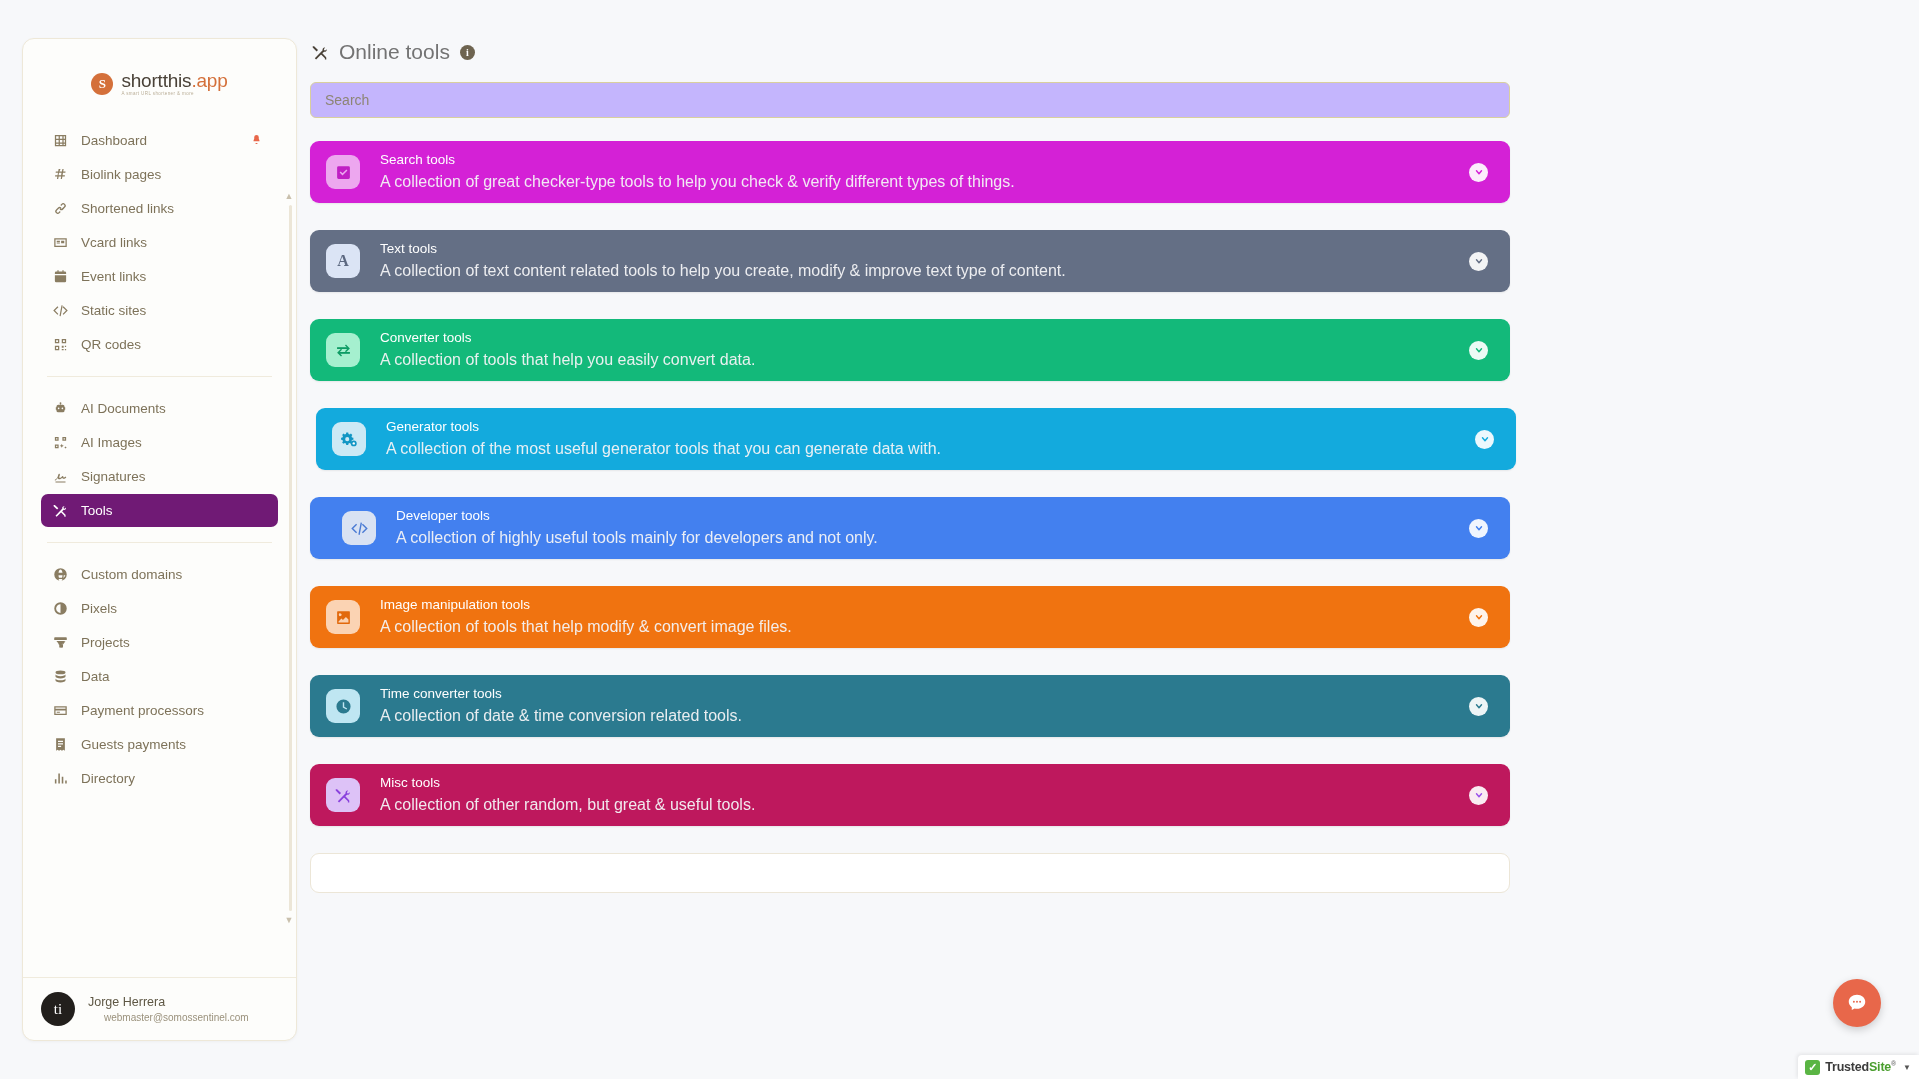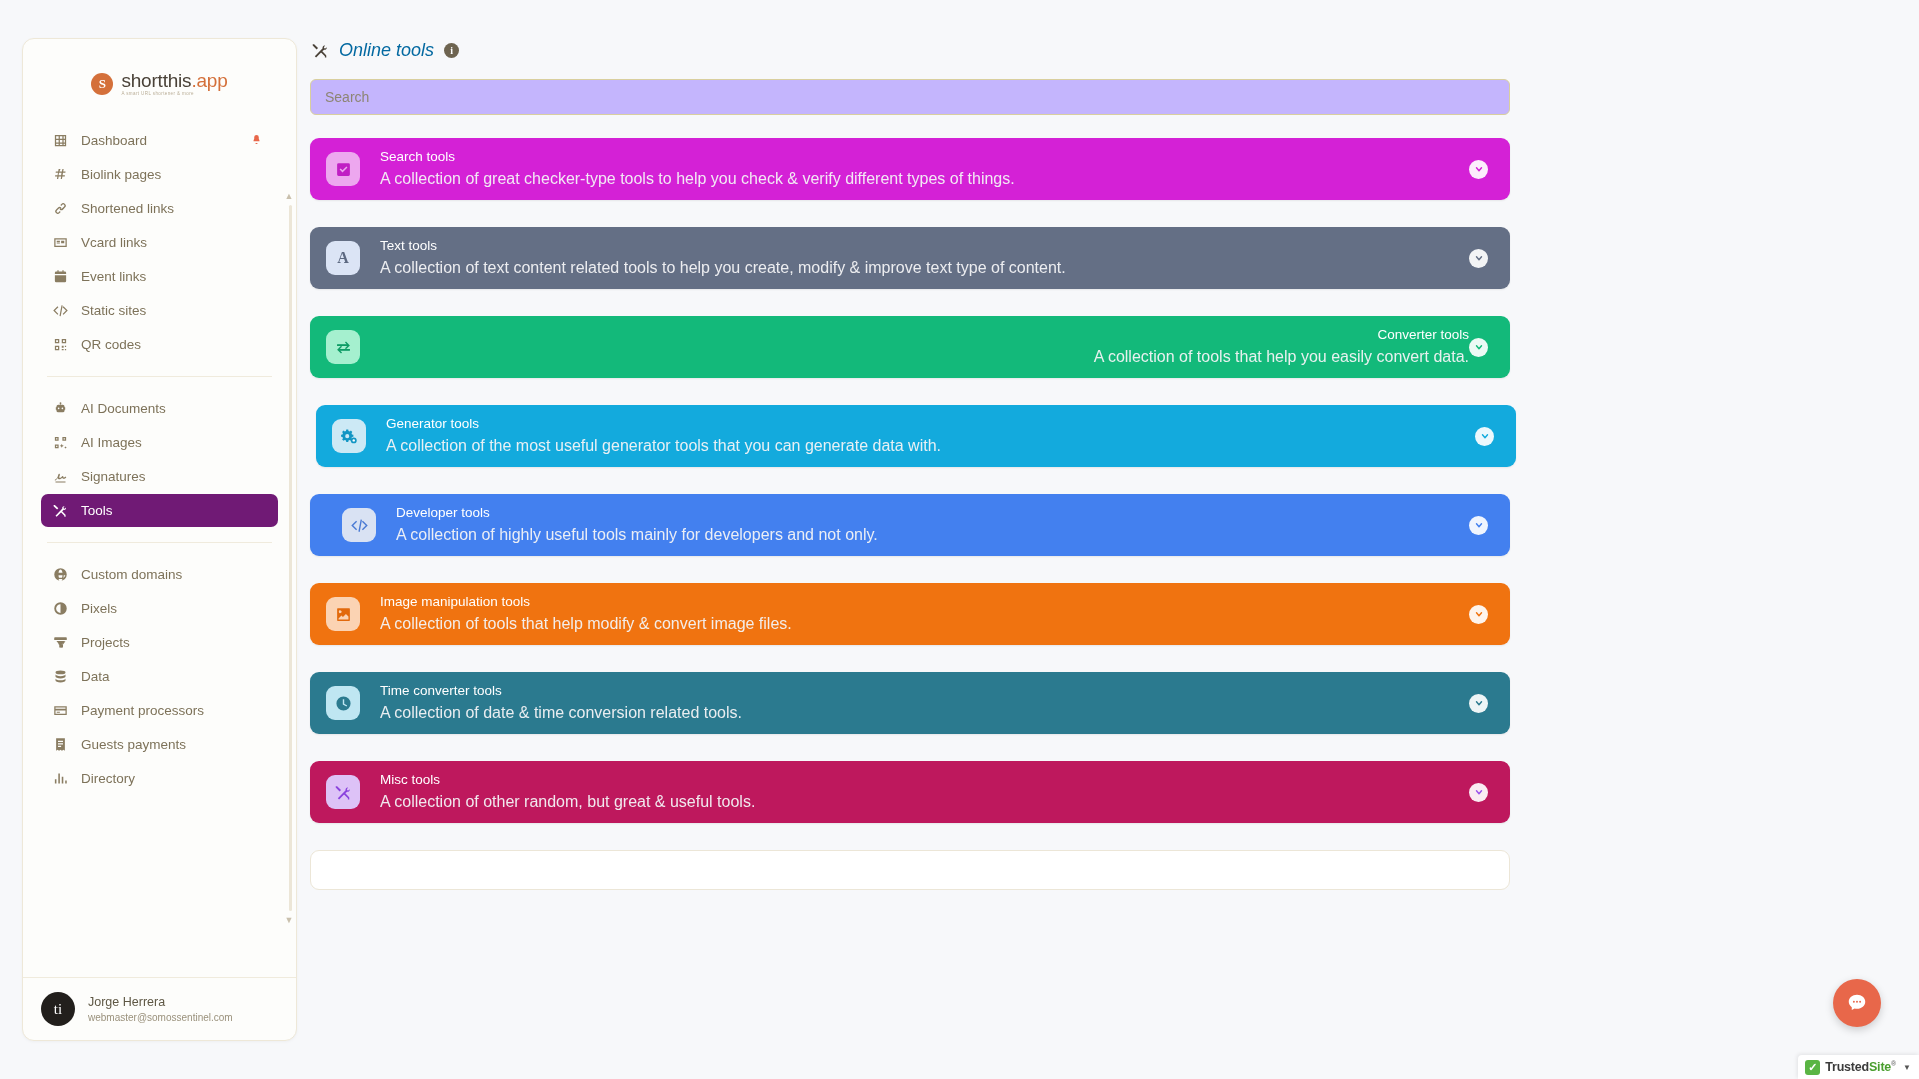--- a/index.html
+++ b/index.html
@@ -71,27 +71,27 @@
     padding: 14px 18px; display: flex; align-items: center; gap: 13px;
     flex: 0 0 auto;
   }
   .avatar {
     width: 34px; height: 34px; border-radius: 50%;
     background: #221f1c; color: #fff;
     display: flex; align-items: center; justify-content: center;
     font-size: 15px; font-family: "Liberation Serif", serif; flex: 0 0 34px;
   }
   .user-name { font-size: 12.5px; color: #5e5744; line-height: 1.35; }
-  .user-mail { font-size: 10px; color: #9a917c; line-height: 1.35; }
+  .user-mail { font-size: 10px; color: #9a917c; line-height: 1.35; margin-left: 16px; }
 
   
   .main { flex: 1 1 auto; padding: 30px 50px 0 10px; overflow: hidden; position: relative; }
   .page-head { display: flex; align-items: center; gap: 10px; margin: 10px 0 18px 2px; }
   .page-head .hi { color: #4a4238; display: flex; }
-  .page-title { font-size: 18px; color: #0369a1; font-weight: normal; font-style: italic; }
+  .page-title { font-size: 21px; color: #737373; font-weight: normal; }
   .info-dot {
     width: 15px; height: 15px; border-radius: 50%;
     background: #6e6450; color: #fff; font-size: 10px; font-weight: bold;
     display: flex; align-items: center; justify-content: center;
     font-family: "Liberation Serif", serif;
   }
 
   .search-box {
     width: 1200px; height: 36px;
     border: 1px solid #d9cf9e; border-radius: 6px;
@@ -391,21 +391,21 @@
           <span class="card-txt">
             <div class="card-title">Text tools</div>
             <div class="card-desc">A collection of text content related tools to help you create, modify &amp; improve text type of content.</div>
           </span>
           <span class="card-chev">
             <svg width="10" height="10" viewBox="0 0 24 24" fill="none" stroke="#646f85" stroke-width="3.4" stroke-linecap="round" stroke-linejoin="round">
               <polyline points="6 9 12 16 18 9"></polyline>
             </svg>
           </span>
         </div>
-        <div class="card" style="background: rgb(19, 185, 122); text-align: right;">
+        <div class="card" style="background: rgb(19, 185, 122);">
           <span class="card-icon" style="background:#a5f0cf">
             <svg width="17" height="17" viewBox="0 0 24 24" fill="#0e9c65">
               <path d="M3 8h14.2l-3.1-3.1L15.5 3.4 21 9l-5.5 5.6-1.4-1.5L17.2 10H3V8zm18 8H6.8l3.1 3.1-1.4 1.5L3 15l5.5-5.6 1.4 1.5L6.8 14H21v2z"></path>
               <path d="M3 7.5h15v2H3v-2zm3 7h15v2H6v-2z"></path>
             </svg>
           </span>
           <span class="card-txt">
             <div class="card-title">Converter tools</div>
             <div class="card-desc">A collection of tools that help you easily convert data.</div>
           </span>

